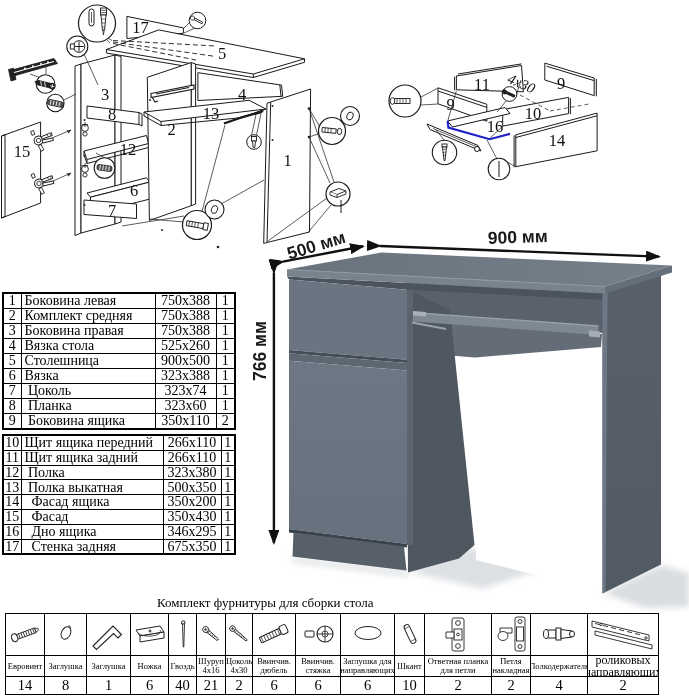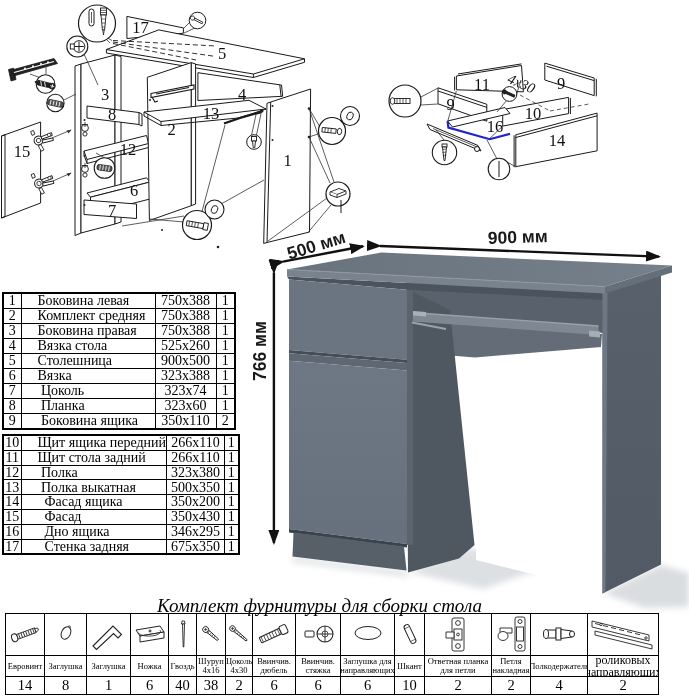--- a/index.html
+++ b/index.html
@@ -4,24 +4,24 @@
 <style>
   html,body{margin:0;padding:0;}
   body{width:689px;height:700px;position:relative;background:#ffffff;overflow:hidden;
        font-family:"Liberation Serif", serif;}
   #cv{position:absolute;left:0;top:0;}
   table{border-collapse:collapse;}
   .pt{position:absolute;left:2px;font-size:14px;}
   .pt td{border:1px solid #000;padding:0;white-space:nowrap;overflow:hidden;height:14px;line-height:13.5px;}
   #pt2 td{height:13.8px;line-height:13.3px;}
   .pt .c{text-align:center;}
-  .pt .n{padding-left:16px;}
+  .pt .n{padding-left:3px;}
   .hw{position:absolute;left:5px;top:613px;table-layout:fixed;}
   .hw td{border:1px solid #000;text-align:center;vertical-align:middle;padding:0;overflow:hidden;}
-  .hwtitle{position:absolute;left:157px;top:595px;font-size:19px;font-style:italic;}
+  .hwtitle{position:absolute;left:157px;top:595px;font-size:13px;}
   .icn{height:41px;} .icn svg{display:block;margin:0 auto;}
   .nm{height:20px;font-size:8.5px;line-height:9px;font-family:"Liberation Serif",serif;}
   .nmd{height:20px;overflow:hidden;display:flex;align-items:center;justify-content:center;text-align:center;}
   .ct{height:16px;font-size:14.5px;}
 </style>
 </head>
 <body>
 <svg id="cv" width="689" height="700" viewBox="0 0 689 700">
 <defs>
   <filter id="blur3" x="-30%" y="-30%" width="160%" height="160%">
@@ -478,21 +478,21 @@
     </colgroup>
   <tbody>
       <tr>
         <td class="c">10</td>
         <td class="n">Щит ящика передний</td>
         <td class="c">266х110</td>
         <td class="c">1</td>
       </tr>
   <tr>
         <td class="c">11</td>
-        <td class="n">Щит стола задний</td>
+        <td class="n">Щит ящика задний</td>
         <td class="c">266х110</td>
         <td class="c">1</td>
       </tr>
   <tr>
         <td class="c">12</td>
         <td class="n">&nbsp;Полка</td>
         <td class="c">323х380</td>
         <td class="c">1</td>
       </tr>
   <tr>
@@ -733,21 +733,21 @@
         <td class="nm">
           <div class="nmd" style="font-size:12px;line-height:12px;">Комплект роликовых<br>направляющих L=350мм</div>
         </td>
   </tr>
   <tr>
     <td class="ct">14</td>
         <td class="ct">8</td>
         <td class="ct">1</td>
         <td class="ct">6</td>
     <td class="ct">40</td>
-        <td class="ct">38</td>
+        <td class="ct">21</td>
         <td class="ct">2</td>
         <td class="ct">6</td>
     <td class="ct">6</td>
         <td class="ct">6</td>
         <td class="ct">10</td>
         <td class="ct">2</td>
     <td class="ct">2</td>
         <td class="ct">4</td>
         <td class="ct">2</td>
   </tr>

